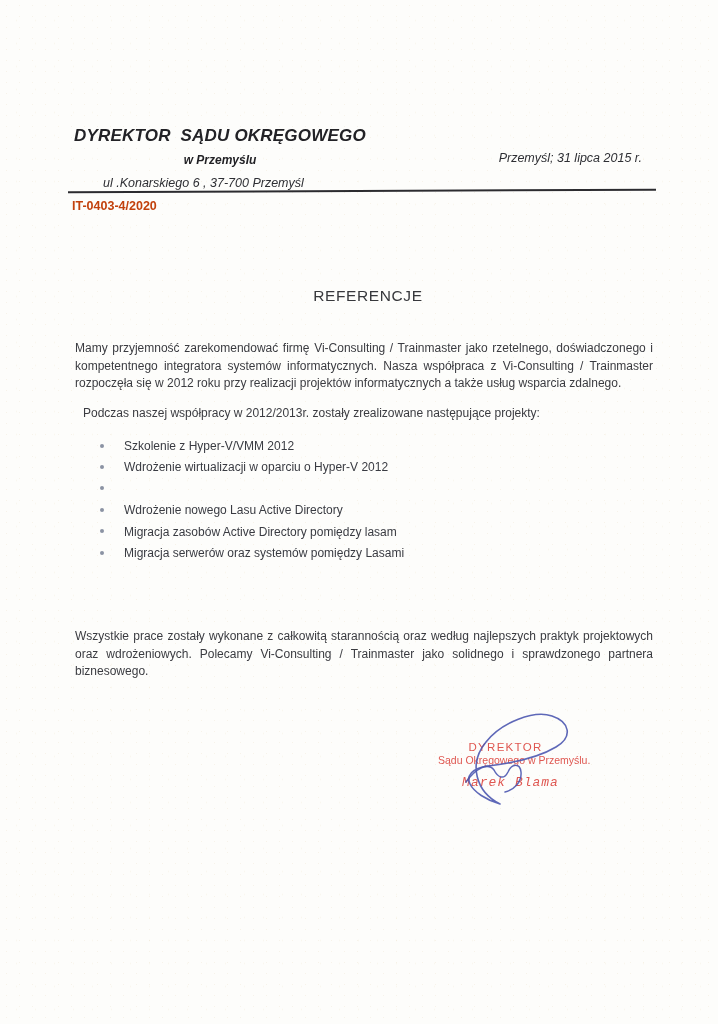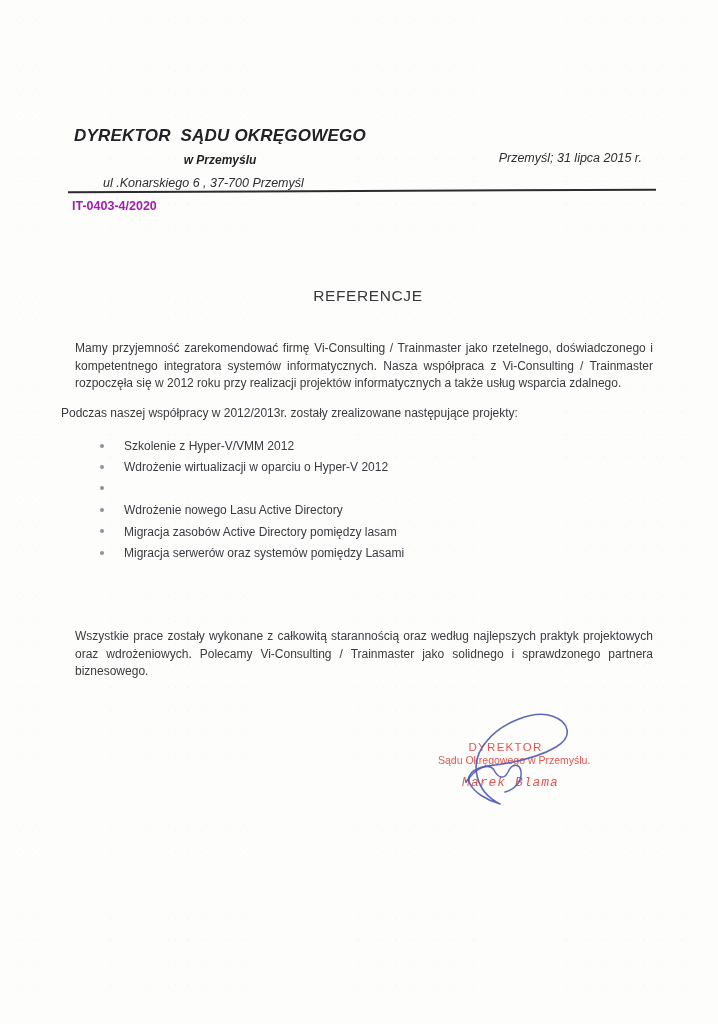--- a/index.html
+++ b/index.html
@@ -40,35 +40,35 @@
   .doc-date {
     position: absolute; left: 430px; top: 151px; width: 212px;
     text-align: right; font-size: 12.5px; font-style: italic; color: #2e2f34;
   }
   .rule {
     position: absolute; left: 68px; top: 190px; width: 588px; height: 2px;
     background: #2c2c30; transform: rotate(-0.25deg);
   }
   .ref-no {
     position: absolute; left: 72px; top: 199px;
-    font-size: 12.5px; font-weight: bold; color: #a21caf;
+    font-size: 12.5px; font-weight: bold; color: #c2410c;
   }
 
   
   .title {
     position: absolute; left: 0; top: 287px; width: 736px;
     text-align: center; font-size: 15.5px; letter-spacing: 0.6px;
     color: #37383c;
   }
   .p1 {
     position: absolute; left: 75px; top: 340px; width: 578px;
     font-size: 12px; line-height: 17.5px; text-align: justify; margin: 0;
   }
   .p2 {
-    position: absolute; left: 61px; top: 405px; width: 600px;
+    position: absolute; left: 83px; top: 405px; width: 600px;
     font-size: 12px; line-height: 17px; margin: 0;
   }
   .projects {
     position: absolute; left: 100px; top: 436px;
     margin: 0; padding: 0; list-style: none;
   }
   .projects li {
     font-size: 12px; line-height: 21.4px; color: #393b42;
     white-space: nowrap;
   }

